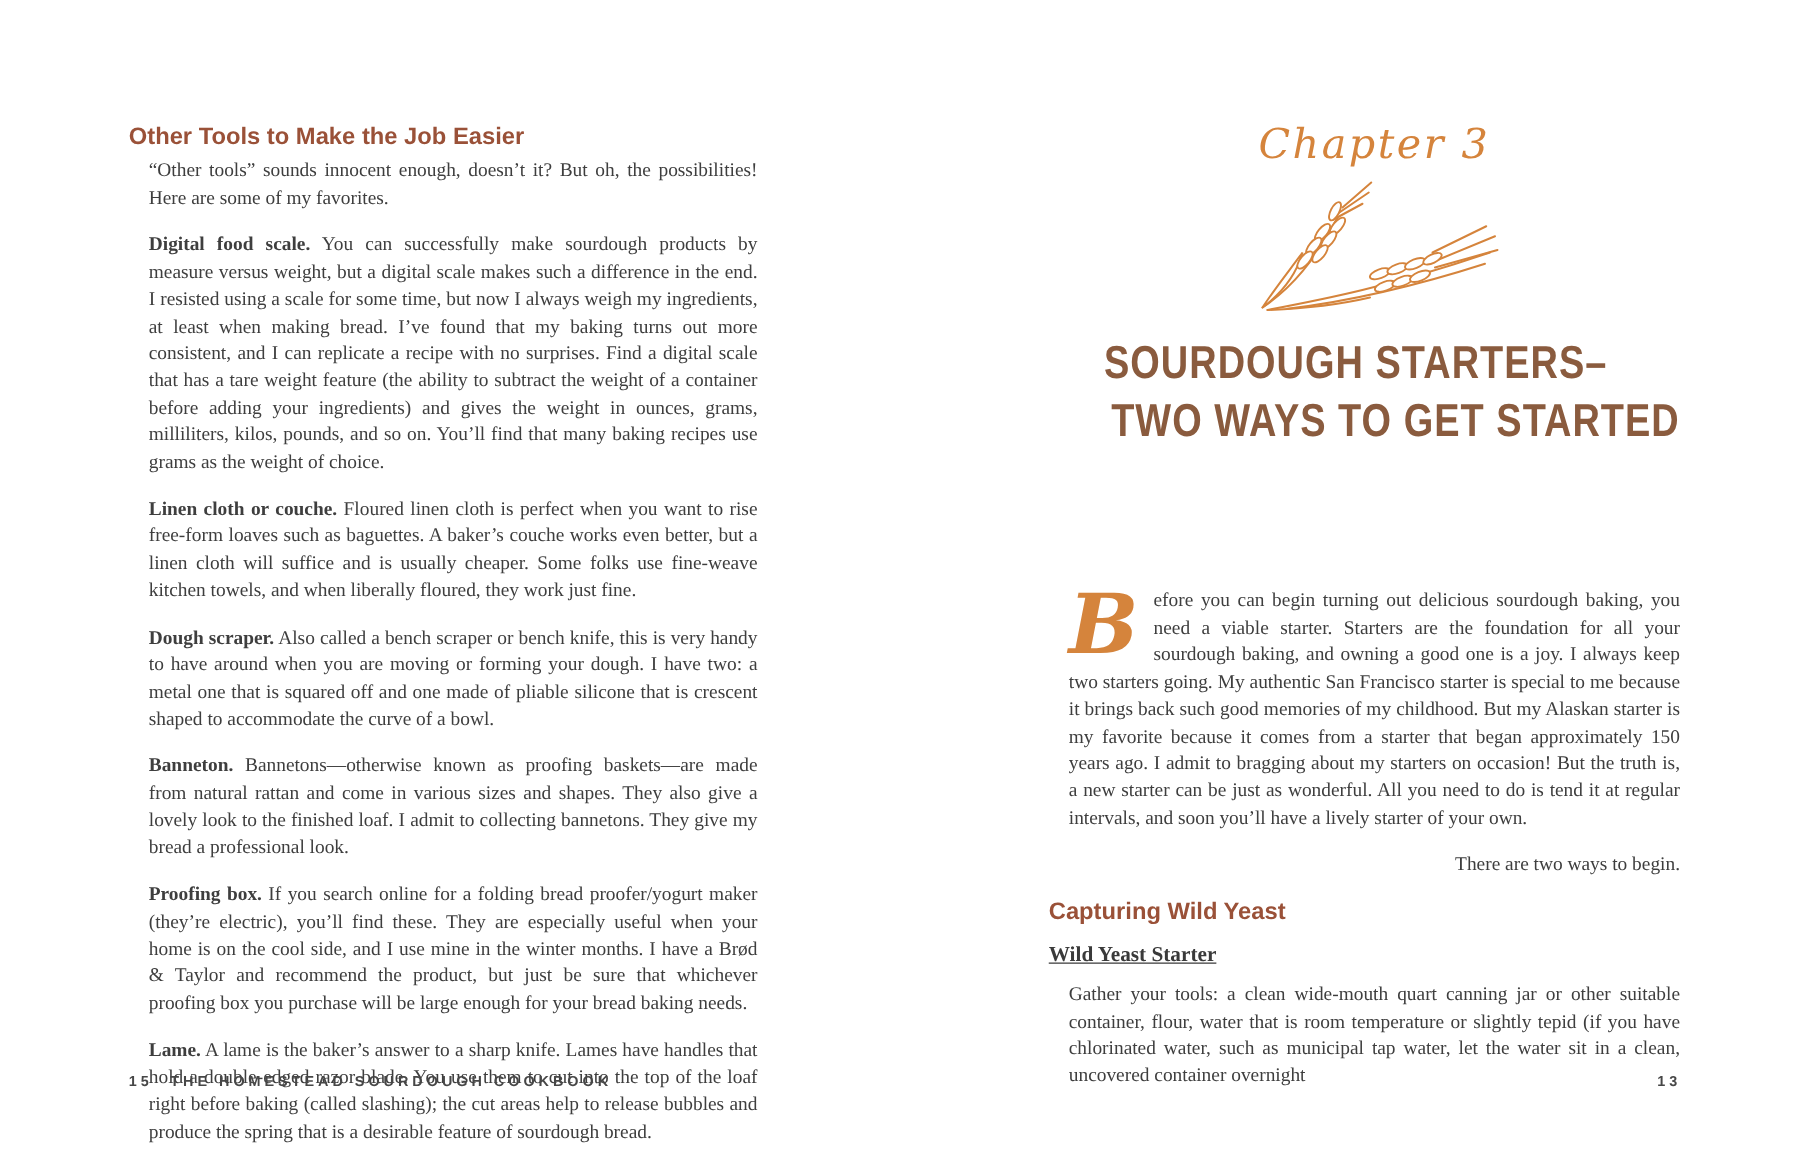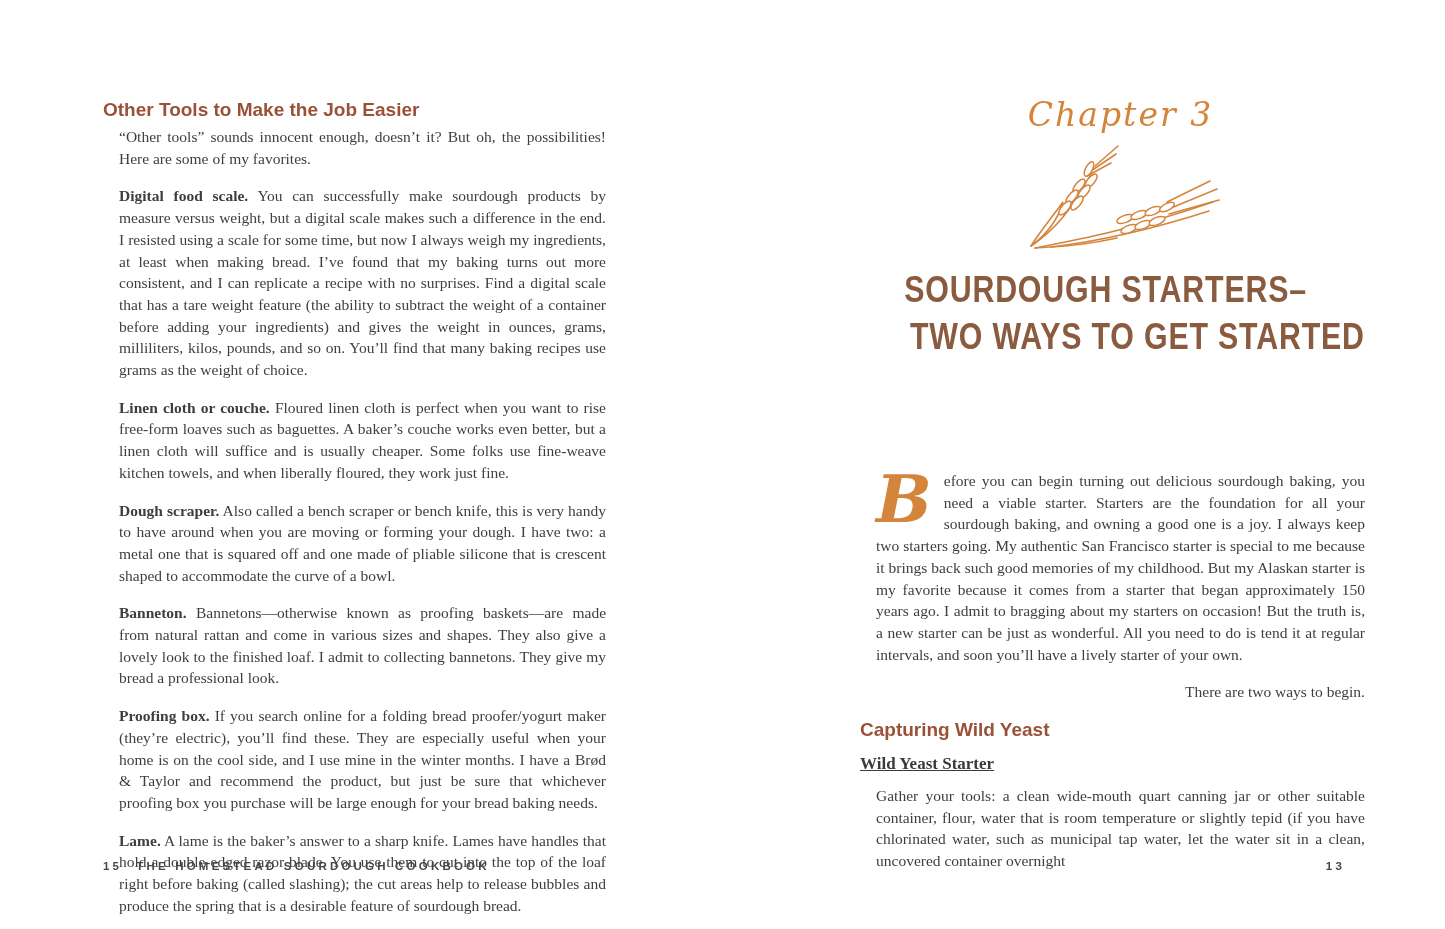--- a/index.html
+++ b/index.html
@@ -18,21 +18,21 @@
   .left-col { position:absolute; left:103px; top:99px; width:519px; }
   .left-col .intro { margin-top:5px; }
   .left-col .entry { margin-top:10px; }
 
   .footer-left { position:absolute; left:103px; top:860px;
           font-family:"Liberation Sans", sans-serif; font-size:11.5px;
           font-weight:bold; letter-spacing:3.2px; color:#474747;
           display:flex; gap:14px; }
 
   
-  .right-col { position:absolute; left:860px; top:95px; width:521px; }
+  .right-col { position:absolute; left:839px; top:95px; width:521px; }
   .chapter-label { text-align:center; font-family:"DejaVu Serif", serif;
           font-style:italic; font-size:33px; letter-spacing:2px;
           color:var(--accent_orange,#d5843c); }
   .wheat { display:block; margin:8px auto 0 auto; }
   .chapter-title { margin-top:14px; text-align:left; line-height:47px;
           font-family:"Liberation Sans", sans-serif; font-weight:bold;
           color:var(--title_brown,#8a5b3e); font-size:37px; }
   .chapter-title .tline { display:inline-block; transform:scaleX(0.82);
           transform-origin:center; letter-spacing:1px; white-space:nowrap; }
   .opening { margin-top:110px; }

